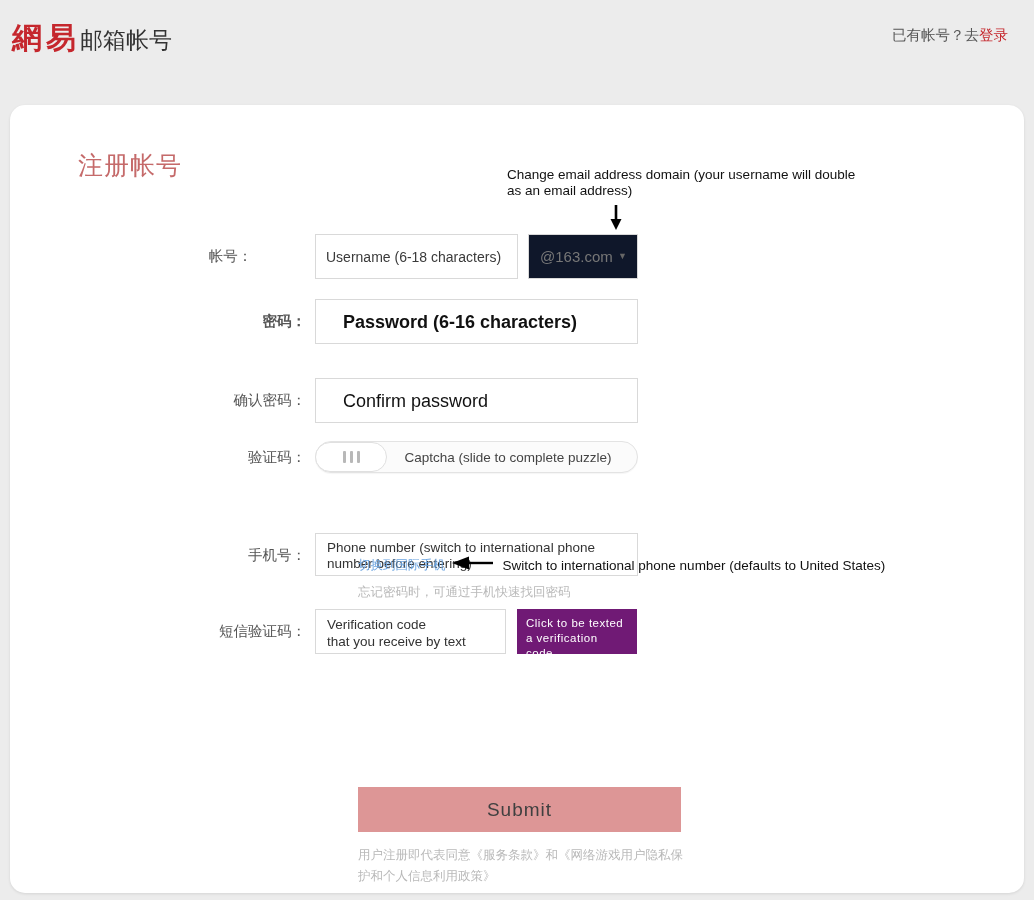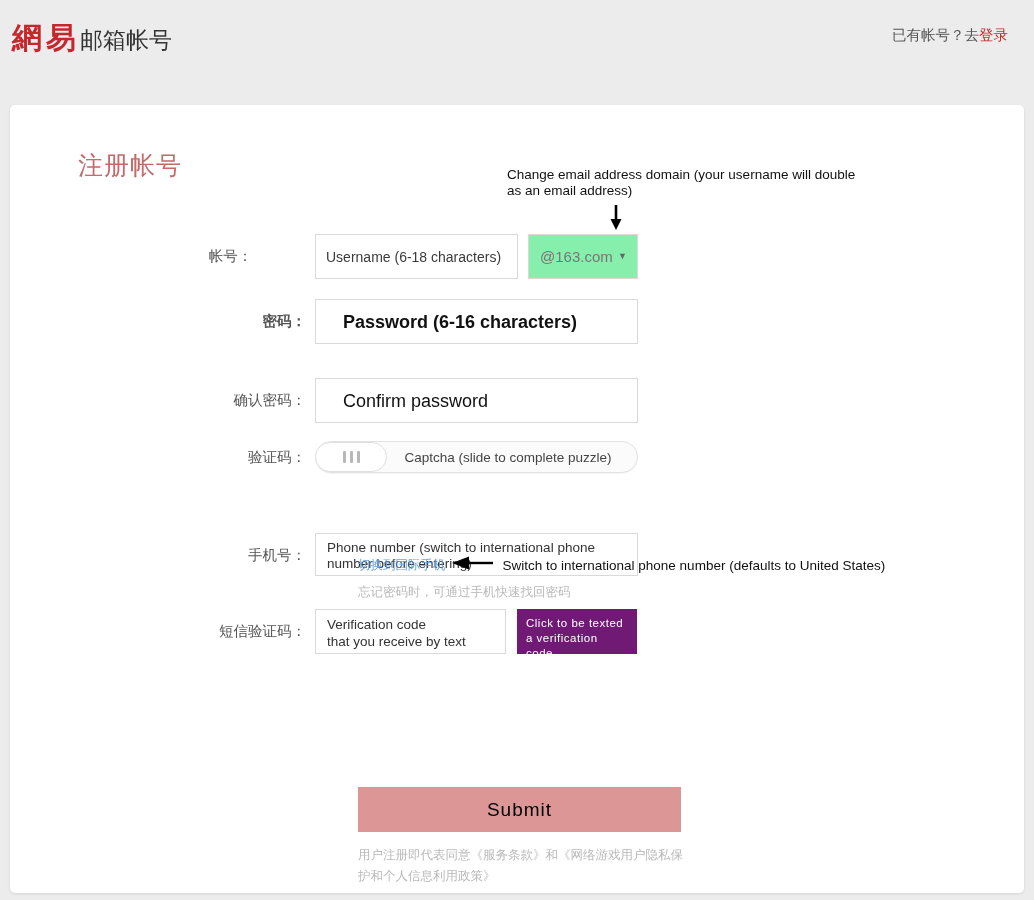--- a/index.html
+++ b/index.html
@@ -55,21 +55,21 @@
   }
 
   
   .card {
     position: absolute;
     left: 10px;
     top: 105px;
     width: 1014px;
     height: 788px;
     background: #ffffff;
-    border-radius: 5px;
+    border-radius: 15px;
     box-shadow: 0 1px 3px rgba(0,0,0,0.10);
   }
 
   .page-title {
     position: absolute;
     left: 68px;
     top: 44px;
     font-size: 25px;
     color: #c56a6a;
     letter-spacing: 1px;
@@ -126,21 +126,21 @@
     height: 45px;
     line-height: 45px;
     padding: 0 10px;
     font-size: 14px;
   }
   .domain-select {
     box-sizing: border-box;
     width: 110px;
     height: 45px;
     border: 1px solid #d9d9d9;
-    background: #86efac;
+    background: #0f172a;
     margin-left: 10px;
     display: flex;
     align-items: center;
     justify-content: space-between;
     padding: 0 10px 0 11px;
     cursor: pointer;
   }
   .domain-value {
     font-size: 15px;
     color: #777777;
@@ -265,21 +265,21 @@
 
   
   .submit-button {
     position: absolute;
     left: 348px;
     top: 682px;
     width: 323px;
     height: 45px;
     background: #dd9696;
     border: none;
-    color: #000000;
+    color: #404040;
     font-size: 19px;
     letter-spacing: 1px;
     cursor: pointer;
     font-family: "Liberation Sans", "DejaVu Sans", sans-serif;
   }
   .terms {
     position: absolute;
     left: 348px;
     top: 740px;
     width: 325px;

